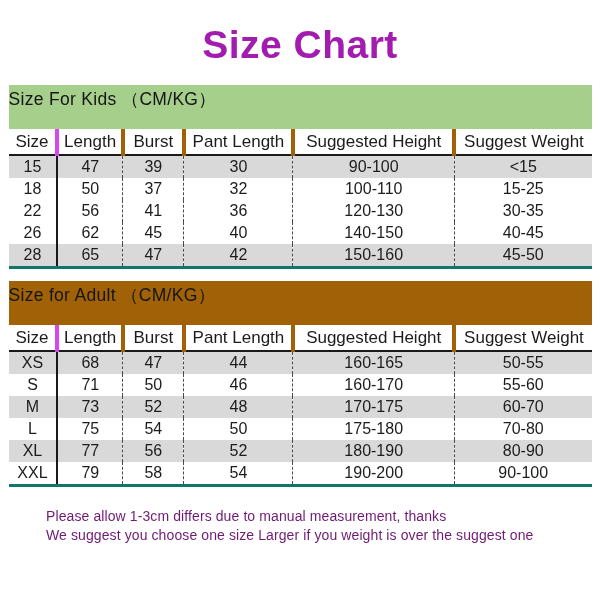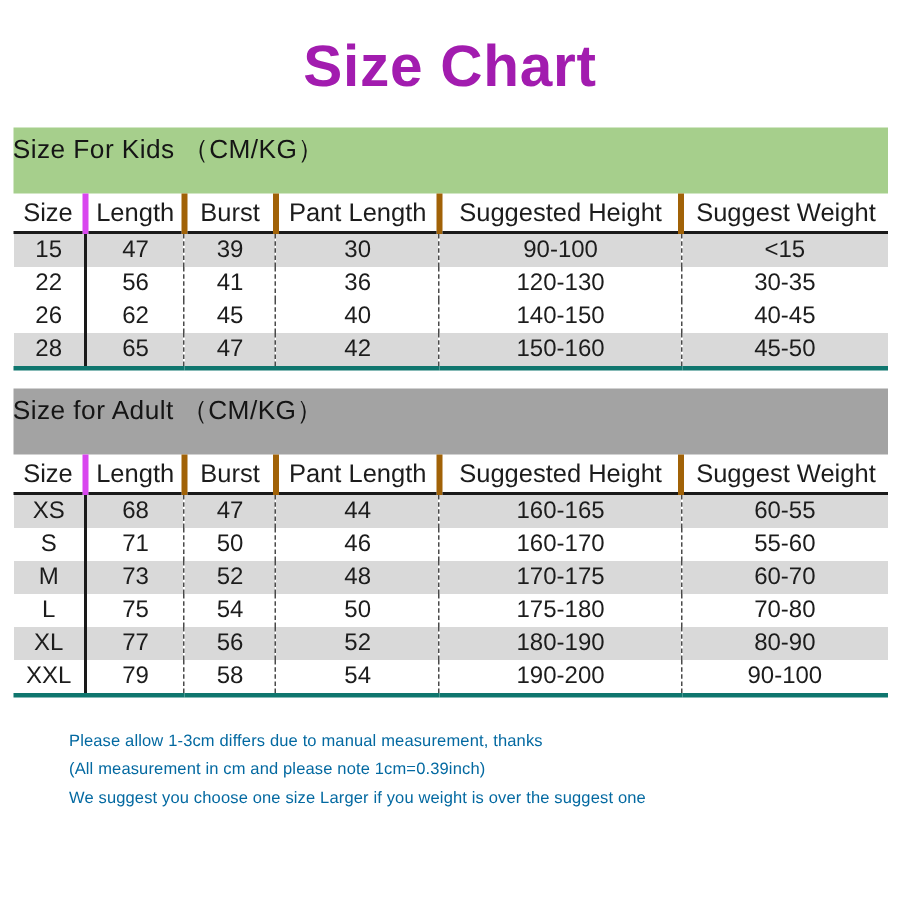--- a/index.html
+++ b/index.html
@@ -33,21 +33,21 @@
   table.size-table th:first-child{border-left:none;}
   table.size-table th:nth-child(2){border-left:4px solid #d946ef;}
   table.size-table td{
     height:22px;font-size:16px;text-align:center;padding:0;
     border-left:1px dashed #4a4a4a;white-space:nowrap;overflow:hidden;
   }
   table.size-table td:first-child{border-left:none;}
   table.size-table td:nth-child(2){border-left:2px solid #1a1a1a;}
   table.size-table tbody tr:last-child td{border-bottom:3px solid #0f766e;}
   .notes{
-    margin:20px 0 0 46px;font-size:11px;line-height:19px;color:#0369a1;letter-spacing:.1px;
+    margin:20px 0 0 46px;font-size:14px;line-height:19px;color:#701a75;letter-spacing:.1px;
   }
   .notes div{white-space:nowrap;}
 </style>
 </head>
 <body>
 
 <div class="page">
 
   <h1 class="title">Size Chart</h1>
 
@@ -75,20 +75,28 @@
     <tbody>
         <tr style="background: rgb(217, 217, 217);">
           <td>15</td>
           <td>47</td>
           <td>39</td>
           <td>30</td>
           <td>90-100</td>
           <td>&lt;15</td>
         </tr>
         <tr>
+          <td>18</td>
+          <td>50</td>
+          <td>37</td>
+          <td>32</td>
+          <td>100-110</td>
+          <td>15-25</td>
+        </tr>
+        <tr>
           <td>22</td>
           <td>56</td>
           <td>41</td>
           <td>36</td>
           <td>120-130</td>
           <td>30-35</td>
         </tr>
         <tr>
           <td>26</td>
           <td>62</td>
@@ -101,21 +109,21 @@
           <td>28</td>
           <td>65</td>
           <td>47</td>
           <td>42</td>
           <td>150-160</td>
           <td>45-50</td>
         </tr>
       </tbody>
   </table>
 
-  <div class="band band2" style="background: #a3a3a3;">Size for Adult （CM/KG）</div>
+  <div class="band band2" style="background: #a16207;">Size for Adult （CM/KG）</div>
 
   <table class="size-table">
     <colgroup>
         <col>
         <col>
         <col>
         <col>
         <col>
         <col>
       </colgroup>
@@ -129,21 +137,21 @@
           <th>Suggest Weight</th>
         </tr>
       </thead>
     <tbody>
         <tr style="background: rgb(217, 217, 217);">
           <td>XS</td>
           <td>68</td>
           <td>47</td>
           <td>44</td>
           <td>160-165</td>
-          <td>60-55</td>
+          <td>50-55</td>
         </tr>
         <tr>
           <td>S</td>
           <td>71</td>
           <td>50</td>
           <td>46</td>
           <td>160-170</td>
           <td>55-60</td>
         </tr>
         <tr style="background: rgb(217, 217, 217);">
@@ -176,17 +184,16 @@
           <td>58</td>
           <td>54</td>
           <td>190-200</td>
           <td>90-100</td>
         </tr>
       </tbody>
   </table>
 
   <div class="notes">
     <div>Please allow 1-3cm differs due to manual measurement, thanks</div>
-    <div>(All measurement in cm and please note 1cm=0.39inch)</div>
     <div>We suggest you choose one size Larger if you weight is over the suggest one</div>
   </div>
 
 </div>
 
 </body></html>

